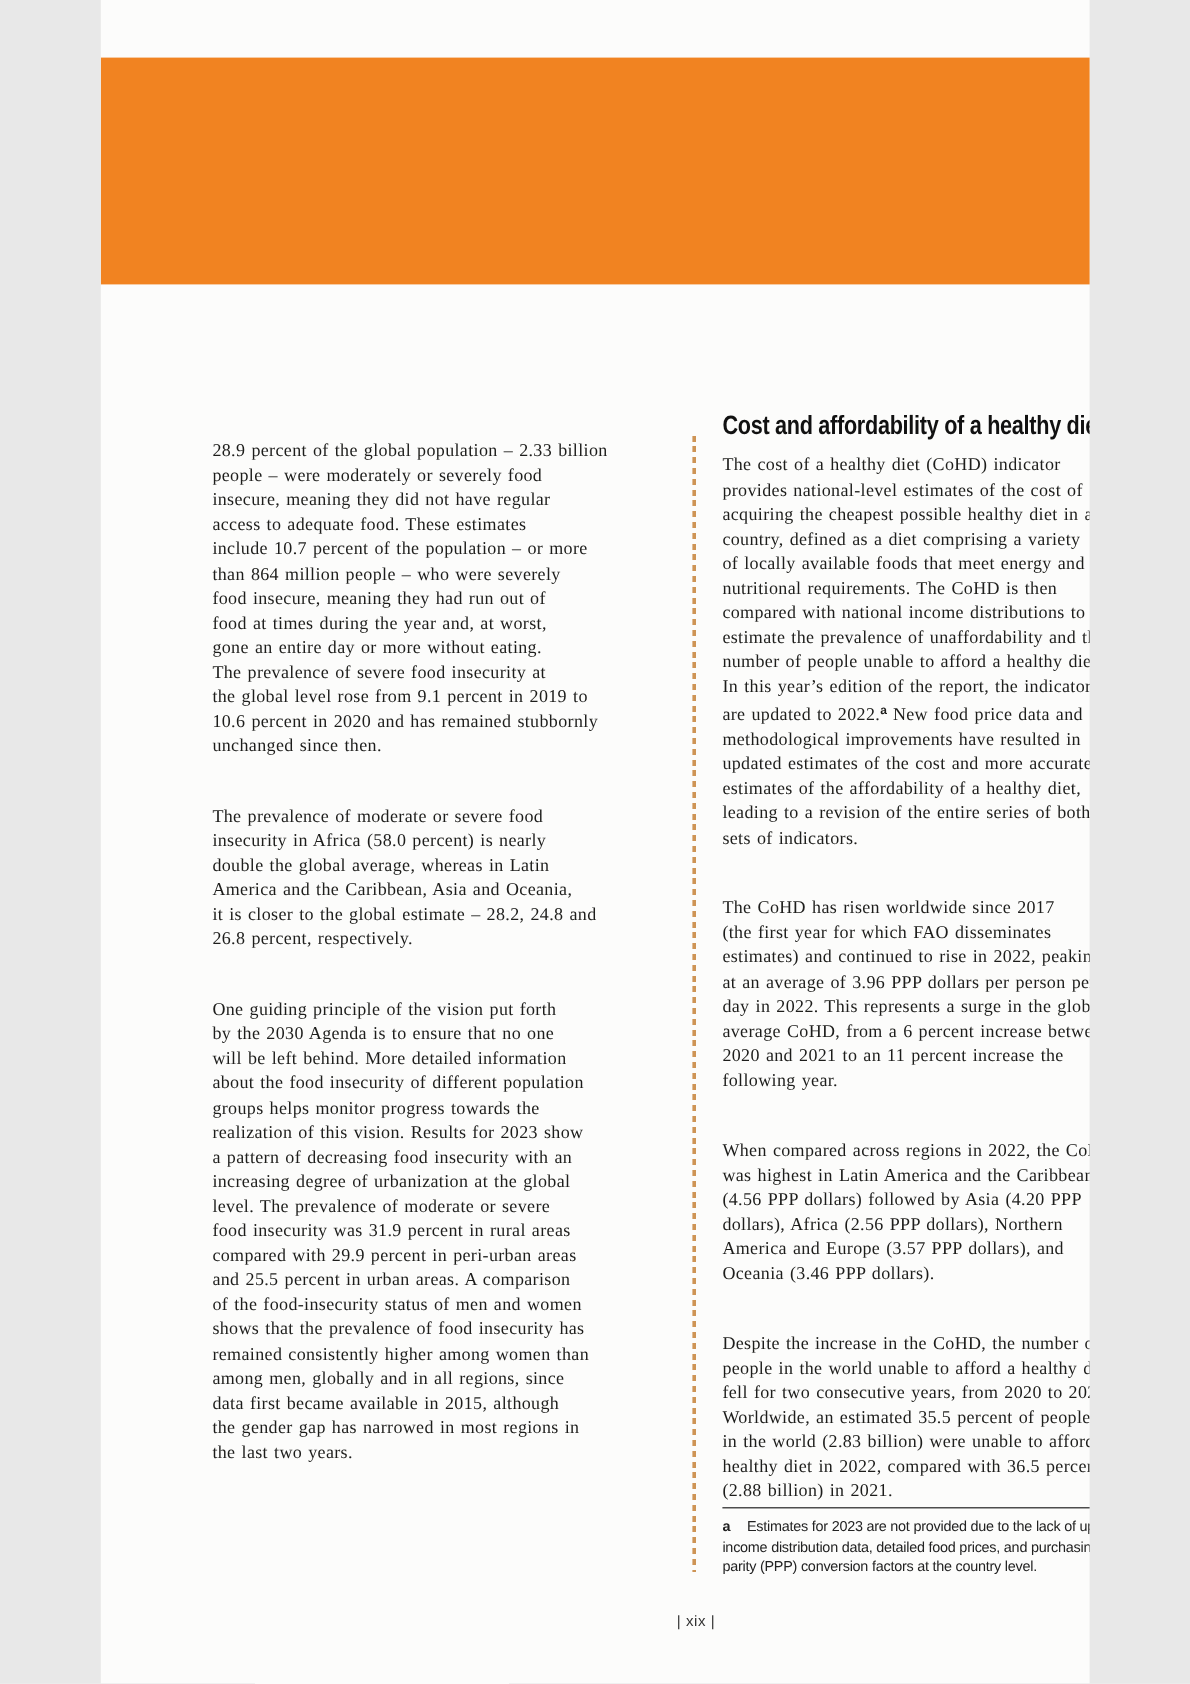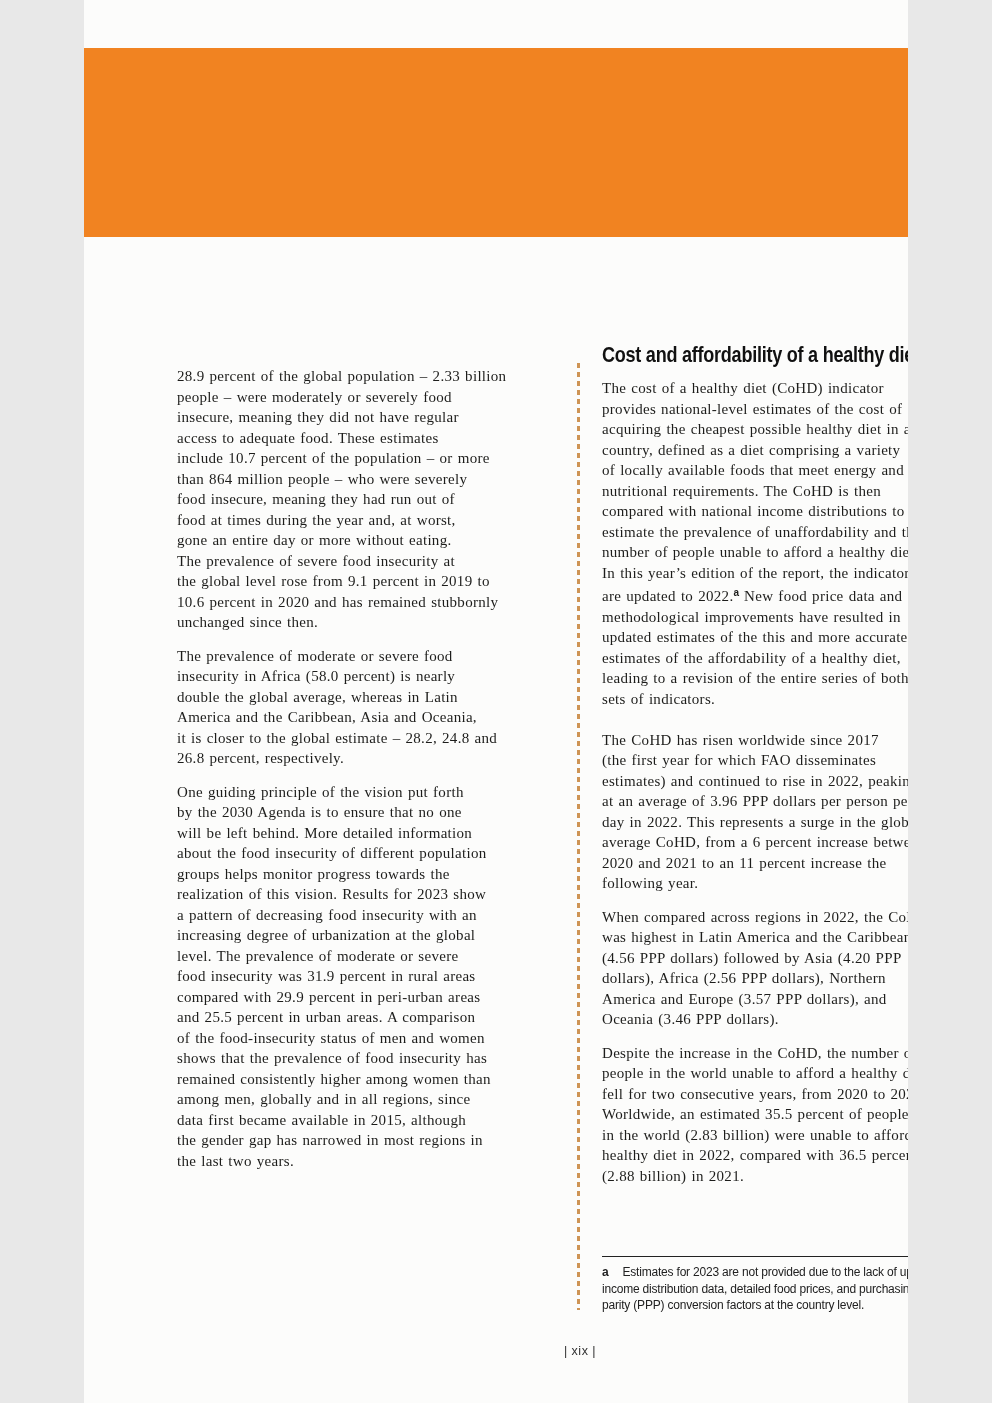--- a/index.html
+++ b/index.html
@@ -41,21 +41,21 @@
       transparent 5px, transparent 9px
     );
   }
   .body-text {
     font-size: 15px;
     line-height: 20.5px;
     letter-spacing: 0.3px;
     word-spacing: 1px;
     white-space: pre-line;
   }
-  .body-text + .body-text { margin-top: 13px; }
+  .body-text + .body-text { margin-top: 38px; }
   .section-heading {
     font-family: "Liberation Sans", sans-serif;
     font-weight: bold;
     font-size: 22px;
     line-height: 26px;
     letter-spacing: -0.3px;
     color: #111;
     white-space: nowrap;
     transform: scaleX(0.82);
     transform-origin: left top;
@@ -162,21 +162,21 @@
 acquiring the cheapest possible healthy diet in a
 country, defined as a diet comprising a variety
 of locally available foods that meet energy and
 nutritional requirements. The CoHD is then
 compared with national income distributions to
 estimate the prevalence of unaffordability and the
 number of people unable to afford a healthy diet.
 In this year’s edition of the report, the indicators
 are updated to 2022.</span><sup class="note-sup">a</sup><span> New food price data and
 methodological improvements have resulted in
-updated estimates of the this and more accurate
+updated estimates of the cost and more accurate
 estimates of the affordability of a healthy diet,
 leading to a revision of the entire series of both
 sets of indicators.</span></p>
 
     <p class="body-text">The CoHD has risen worldwide since 2017
 (the first year for which FAO disseminates
 estimates) and continued to rise in 2022, peaking
 at an average of 3.96 PPP dollars per person per
 day in 2022. This represents a surge in the global
 average CoHD, from a 6 percent increase between

